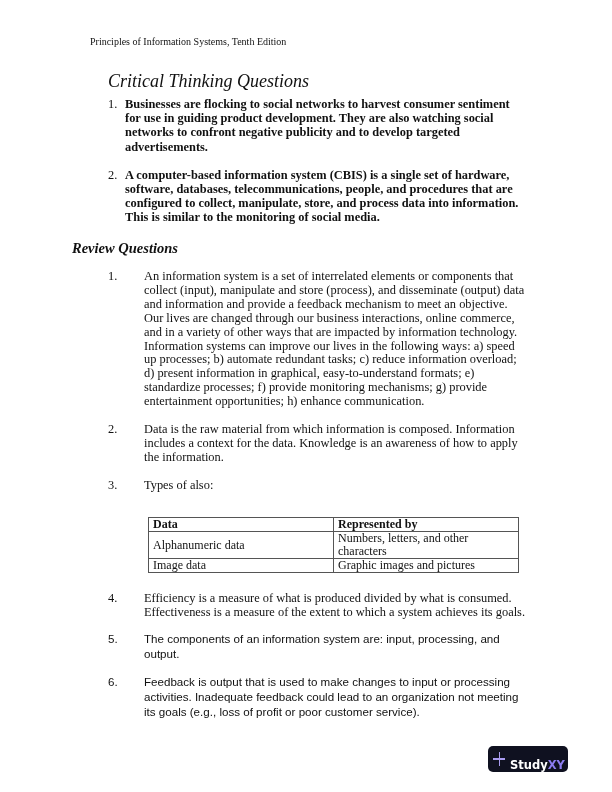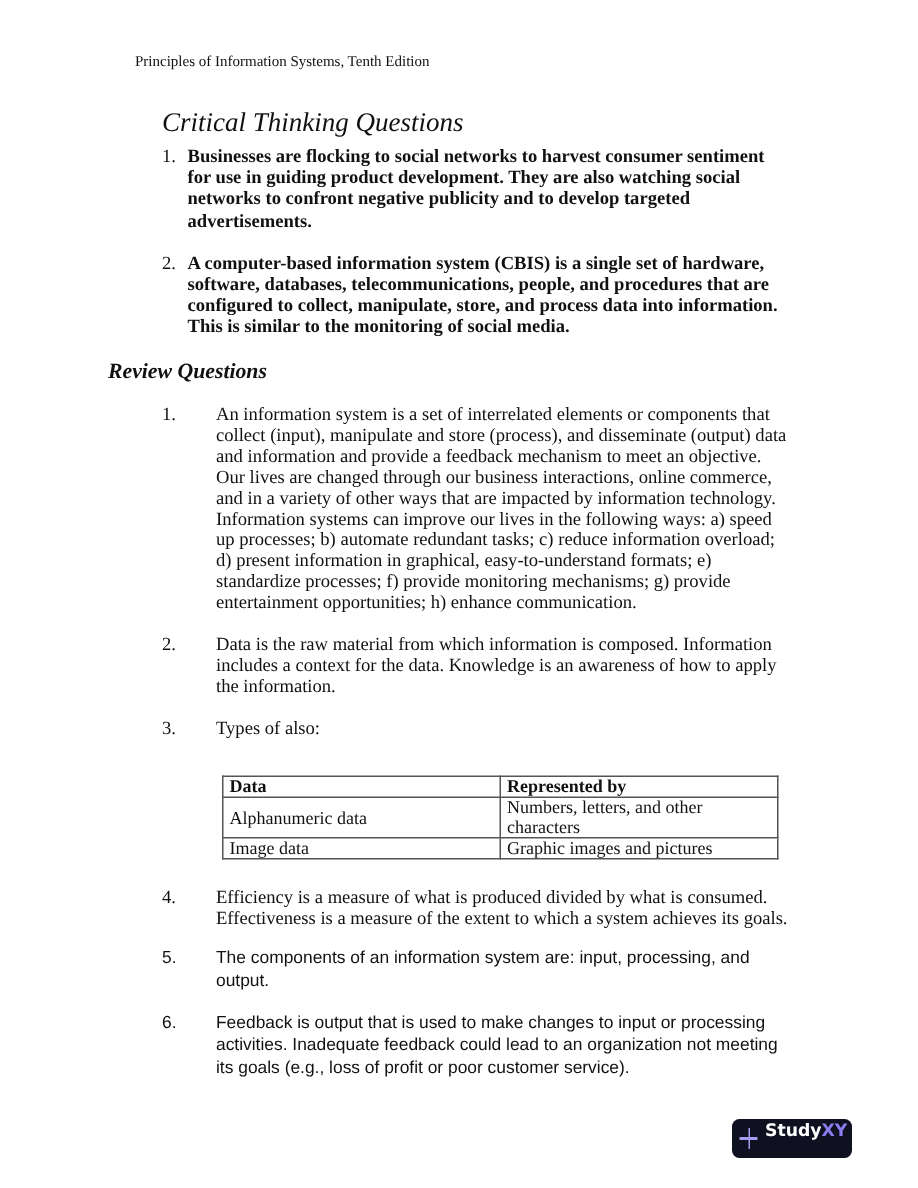--- a/index.html
+++ b/index.html
@@ -14,21 +14,21 @@
     .rq-title { position: absolute; left: 72px; top: 240px; font-size: 14.5px; font-weight: bold; font-style: italic; }
     .rq { position: absolute; left: 108px; width: 420px; font-size: 12.4px; line-height: 13.9px; display: flex; }
     .rq-num { width: 36px; flex: none; }
     .rq-text { flex: 1; }
     .sans { font-family: "Liberation Sans", "DejaVu Sans", sans-serif; font-size: 11.6px; line-height: 15px; }
     table { position: absolute; left: 148px; top: 503px; border-collapse: collapse; font-size: 12px; line-height: 13px; margin-top: 14px; }
     td, th { border: 1px solid #555; padding: 0 4px; text-align: left; }
     th { font-weight: bold; }
     td.c1, th.c1 { width: 176px; }
     td.c2, th.c2 { width: 176px; }
-    .brand { position: absolute; left: 488px; top: 746px; width: 80px; height: 26px; background: #0f1120; border-radius: 5px; display: flex; align-items: flex-start; font-family: "DejaVu Sans", sans-serif; font-weight: bold; font-size: 11.5px; color: #fff; }
+    .brand { position: absolute; left: 488px; top: 746px; width: 80px; height: 26px; background: #0f1120; border-radius: 5px; display: flex; align-items: flex-end; font-family: "DejaVu Sans", sans-serif; font-weight: bold; font-size: 11.5px; color: #fff; }
     .brand .plus { width: 22px; height: 26px; position: relative; }
     .brand .plus::before { content: ""; position: absolute; left: 5px; top: 12px; width: 12px; height: 1.5px; background: #a99cf0; }
     .brand .plus::after { content: ""; position: absolute; left: 10.5px; top: 6px; width: 1.5px; height: 14px; background: #a99cf0; }
     .brand .xy { color: #8c7cf0; }
   </style>
 </head>
 <body>
 
 <div class="header serif">Principles of Information Systems, Tenth Edition</div>
 

